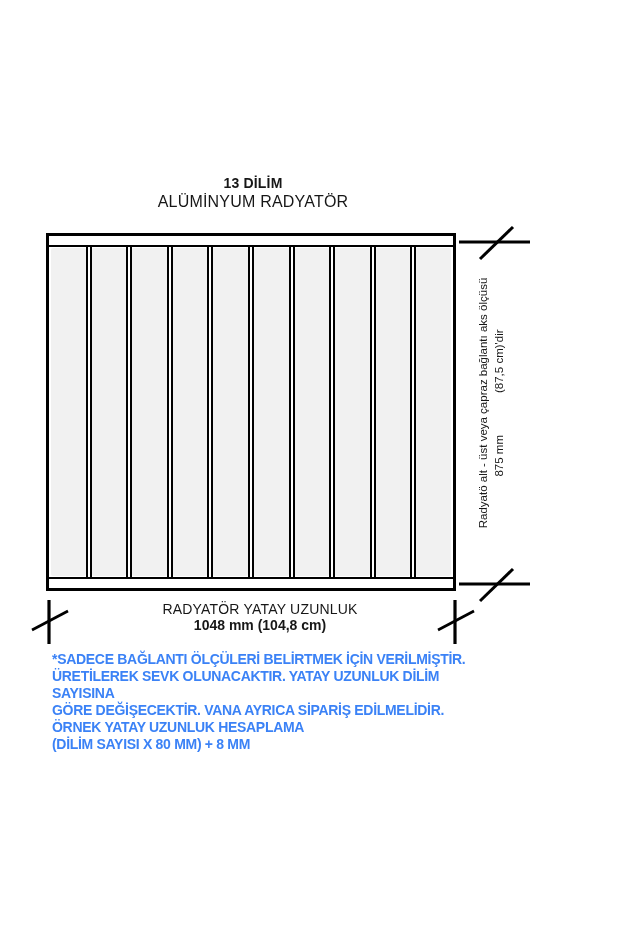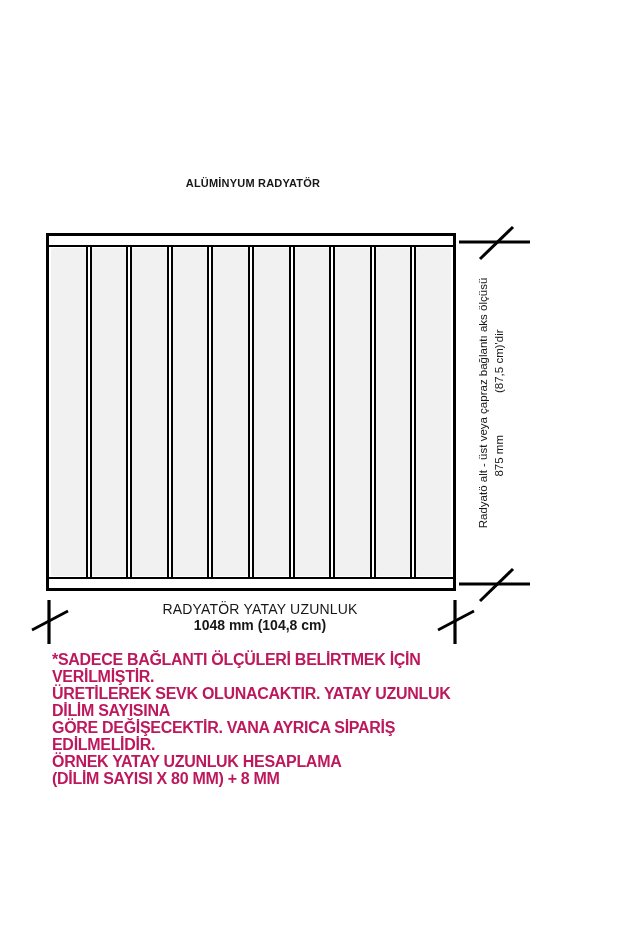--- a/index.html
+++ b/index.html
@@ -4,21 +4,21 @@
 <style>
   html,body { margin:0; padding:0; background:#fff; }
   .page {
     position:relative; width:621px; height:931px; background:#ffffff;
     font-family:"Liberation Sans", sans-serif; color:#171717; overflow:hidden;
   }
 
   
   .title-block { position:absolute; left:23px; top:175px; width:460px; text-align:center; }
   .title-line1 { font-size:14px; font-weight:700; letter-spacing:0.2px; }
-  .title-line2 { font-size:11px; font-weight:700; margin-top:2px; letter-spacing:0.2px; }
+  .title-line2 { font-size:16px; font-weight:400; margin-top:2px; letter-spacing:0.2px; }
 
   
   .radiator {
     position:absolute; left:46px; top:233px; width:410px; height:358px;
     border:3px solid #000; box-sizing:border-box;
     display:flex; flex-direction:column; background:#fff;
   }
   .manifold { height:9px; background:#fff; }
   .sections {
     flex:1; display:flex; align-items:stretch;
@@ -40,30 +40,31 @@
   .vdim-values { display:flex; justify-content:center; gap:42px; font-size:11.5px; }
 
   
   .hdim { position:absolute; left:30px; top:601px; width:460px; text-align:center; }
   .hdim-label { font-size:14px; letter-spacing:0.2px; }
   .hdim-value { font-size:14px; margin-top:0;font-weight:bold; }
 
   
   .notes {
     position:absolute; left:52px; top:651px; width:420px;
-    font-size:16px; font-weight:700; line-height:17px; letter-spacing:-0.3px;
-    color:#be185d;
+    font-size:14px; font-weight:700; line-height:17px; letter-spacing:-0.3px;
+    color:#3b82f6;
   }
 </style>
 </head>
 <body>
 
 <div class="page">
 
   <div class="title-block">
+    <div class="title-line1">13 DİLİM</div>
     <div class="title-line2">ALÜMİNYUM RADYATÖR</div>
   </div>
 
   <div class="radiator">
     <div class="manifold"></div>
     <div class="sections">
         <div class="panel"></div>
         <div class="divider"></div>
         <div class="panel"></div>
         <div class="divider"></div>

